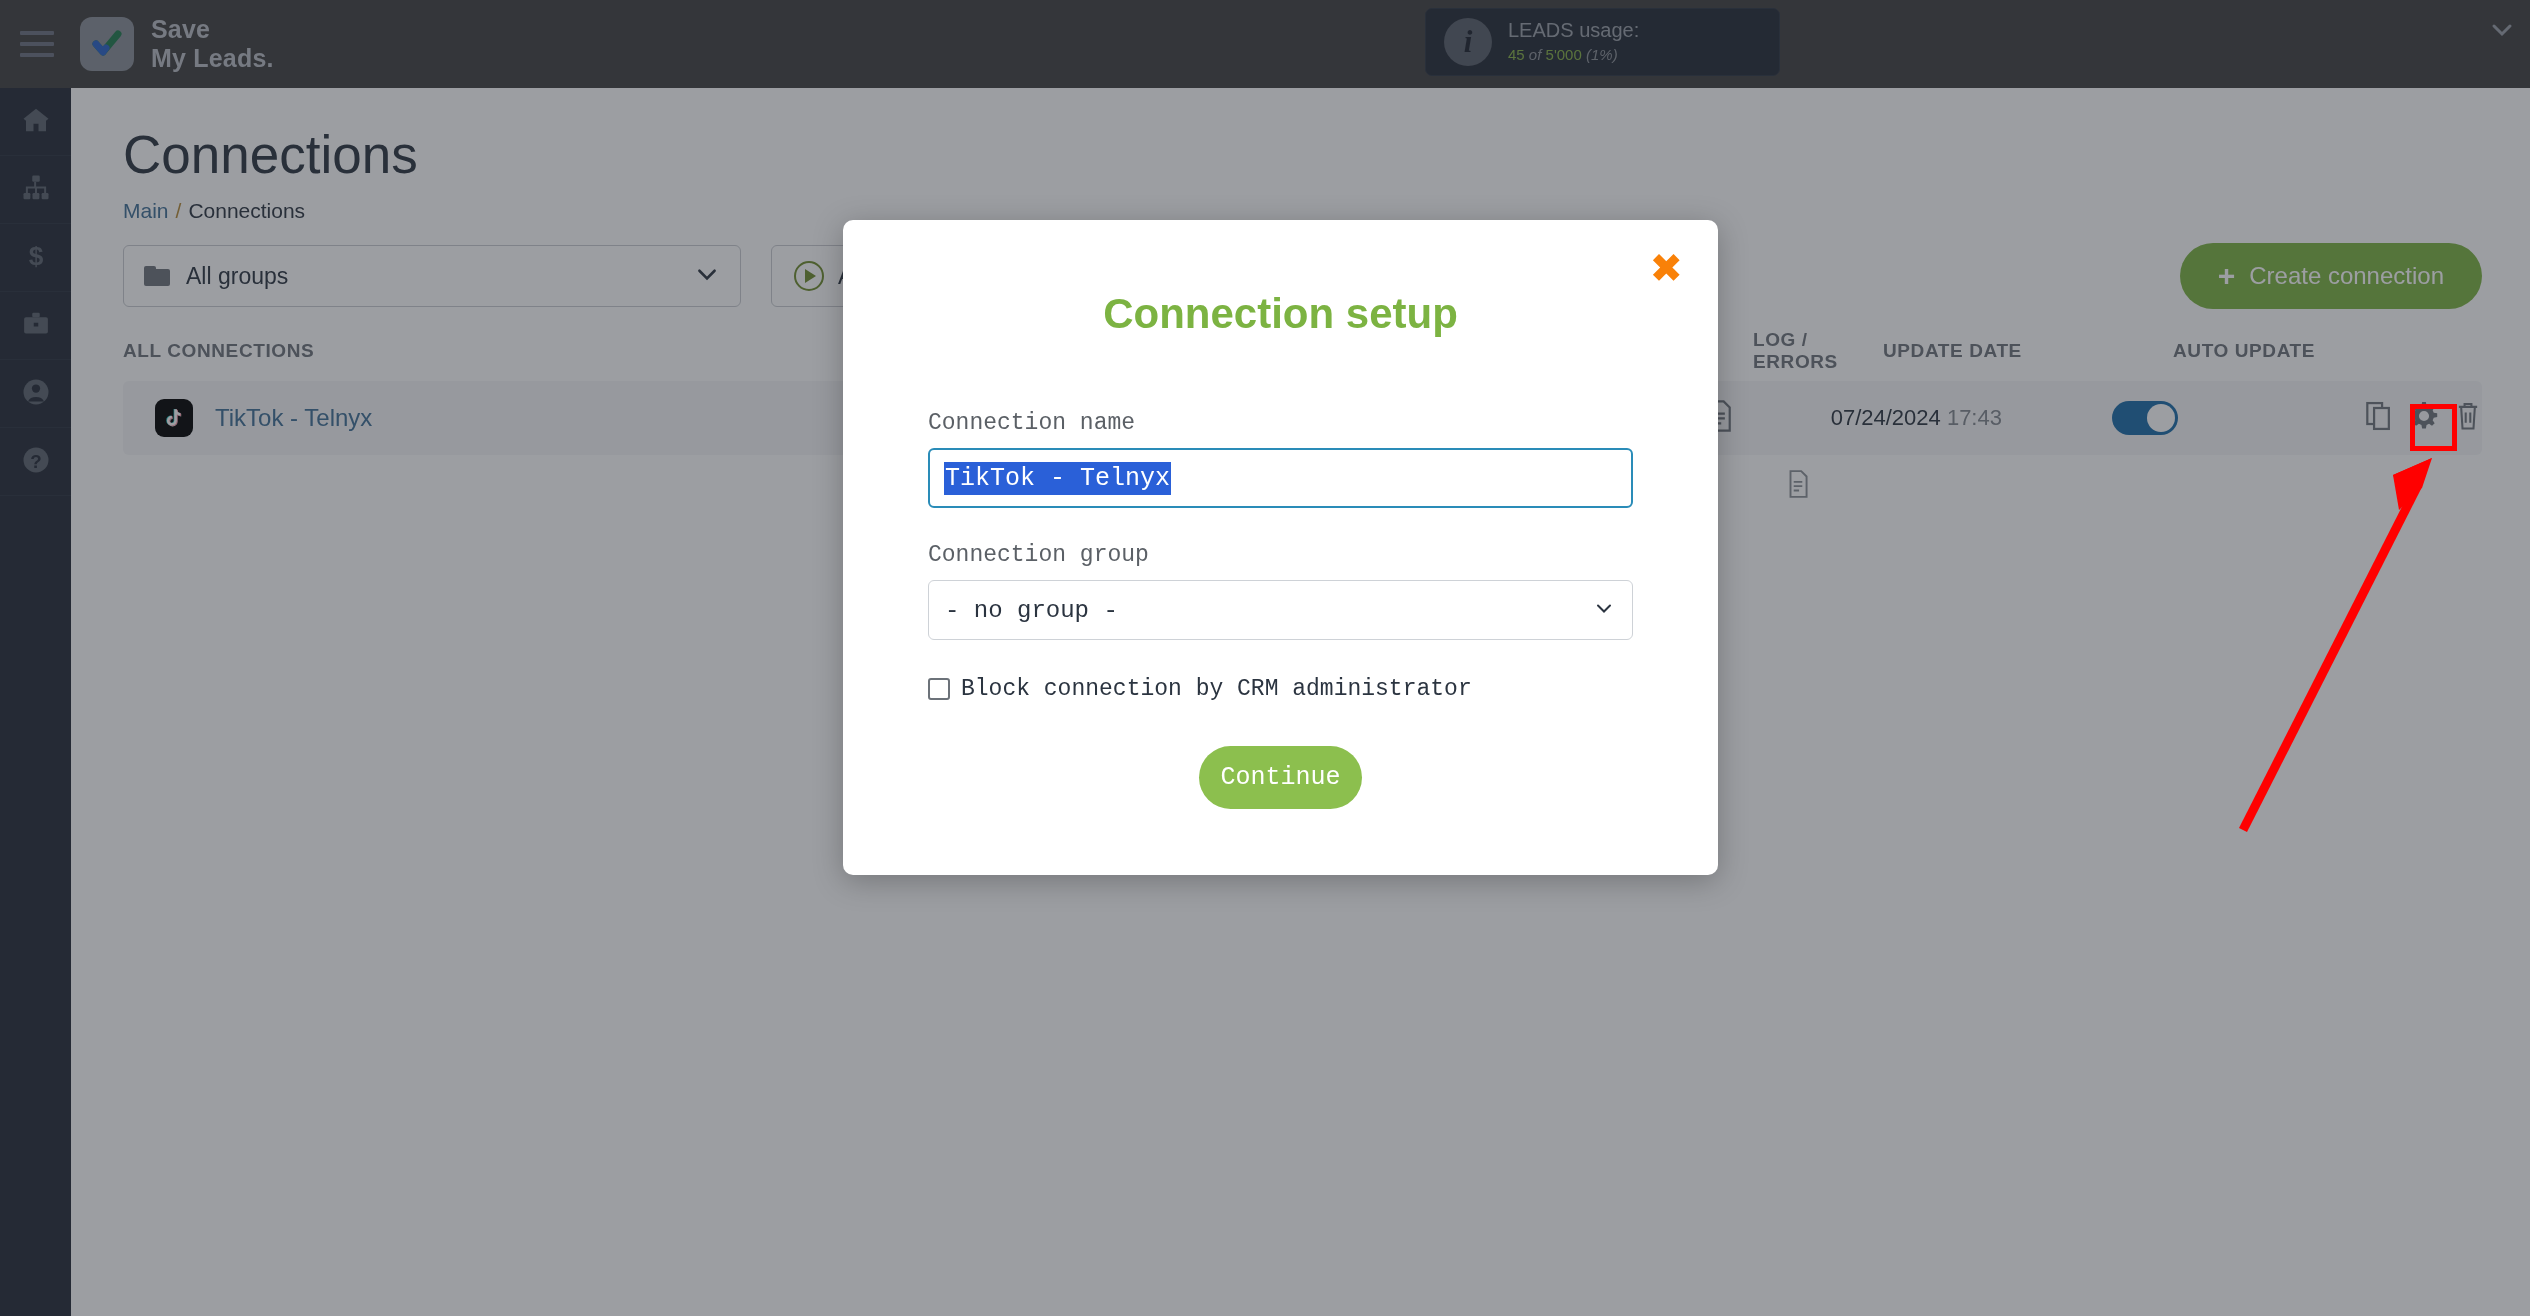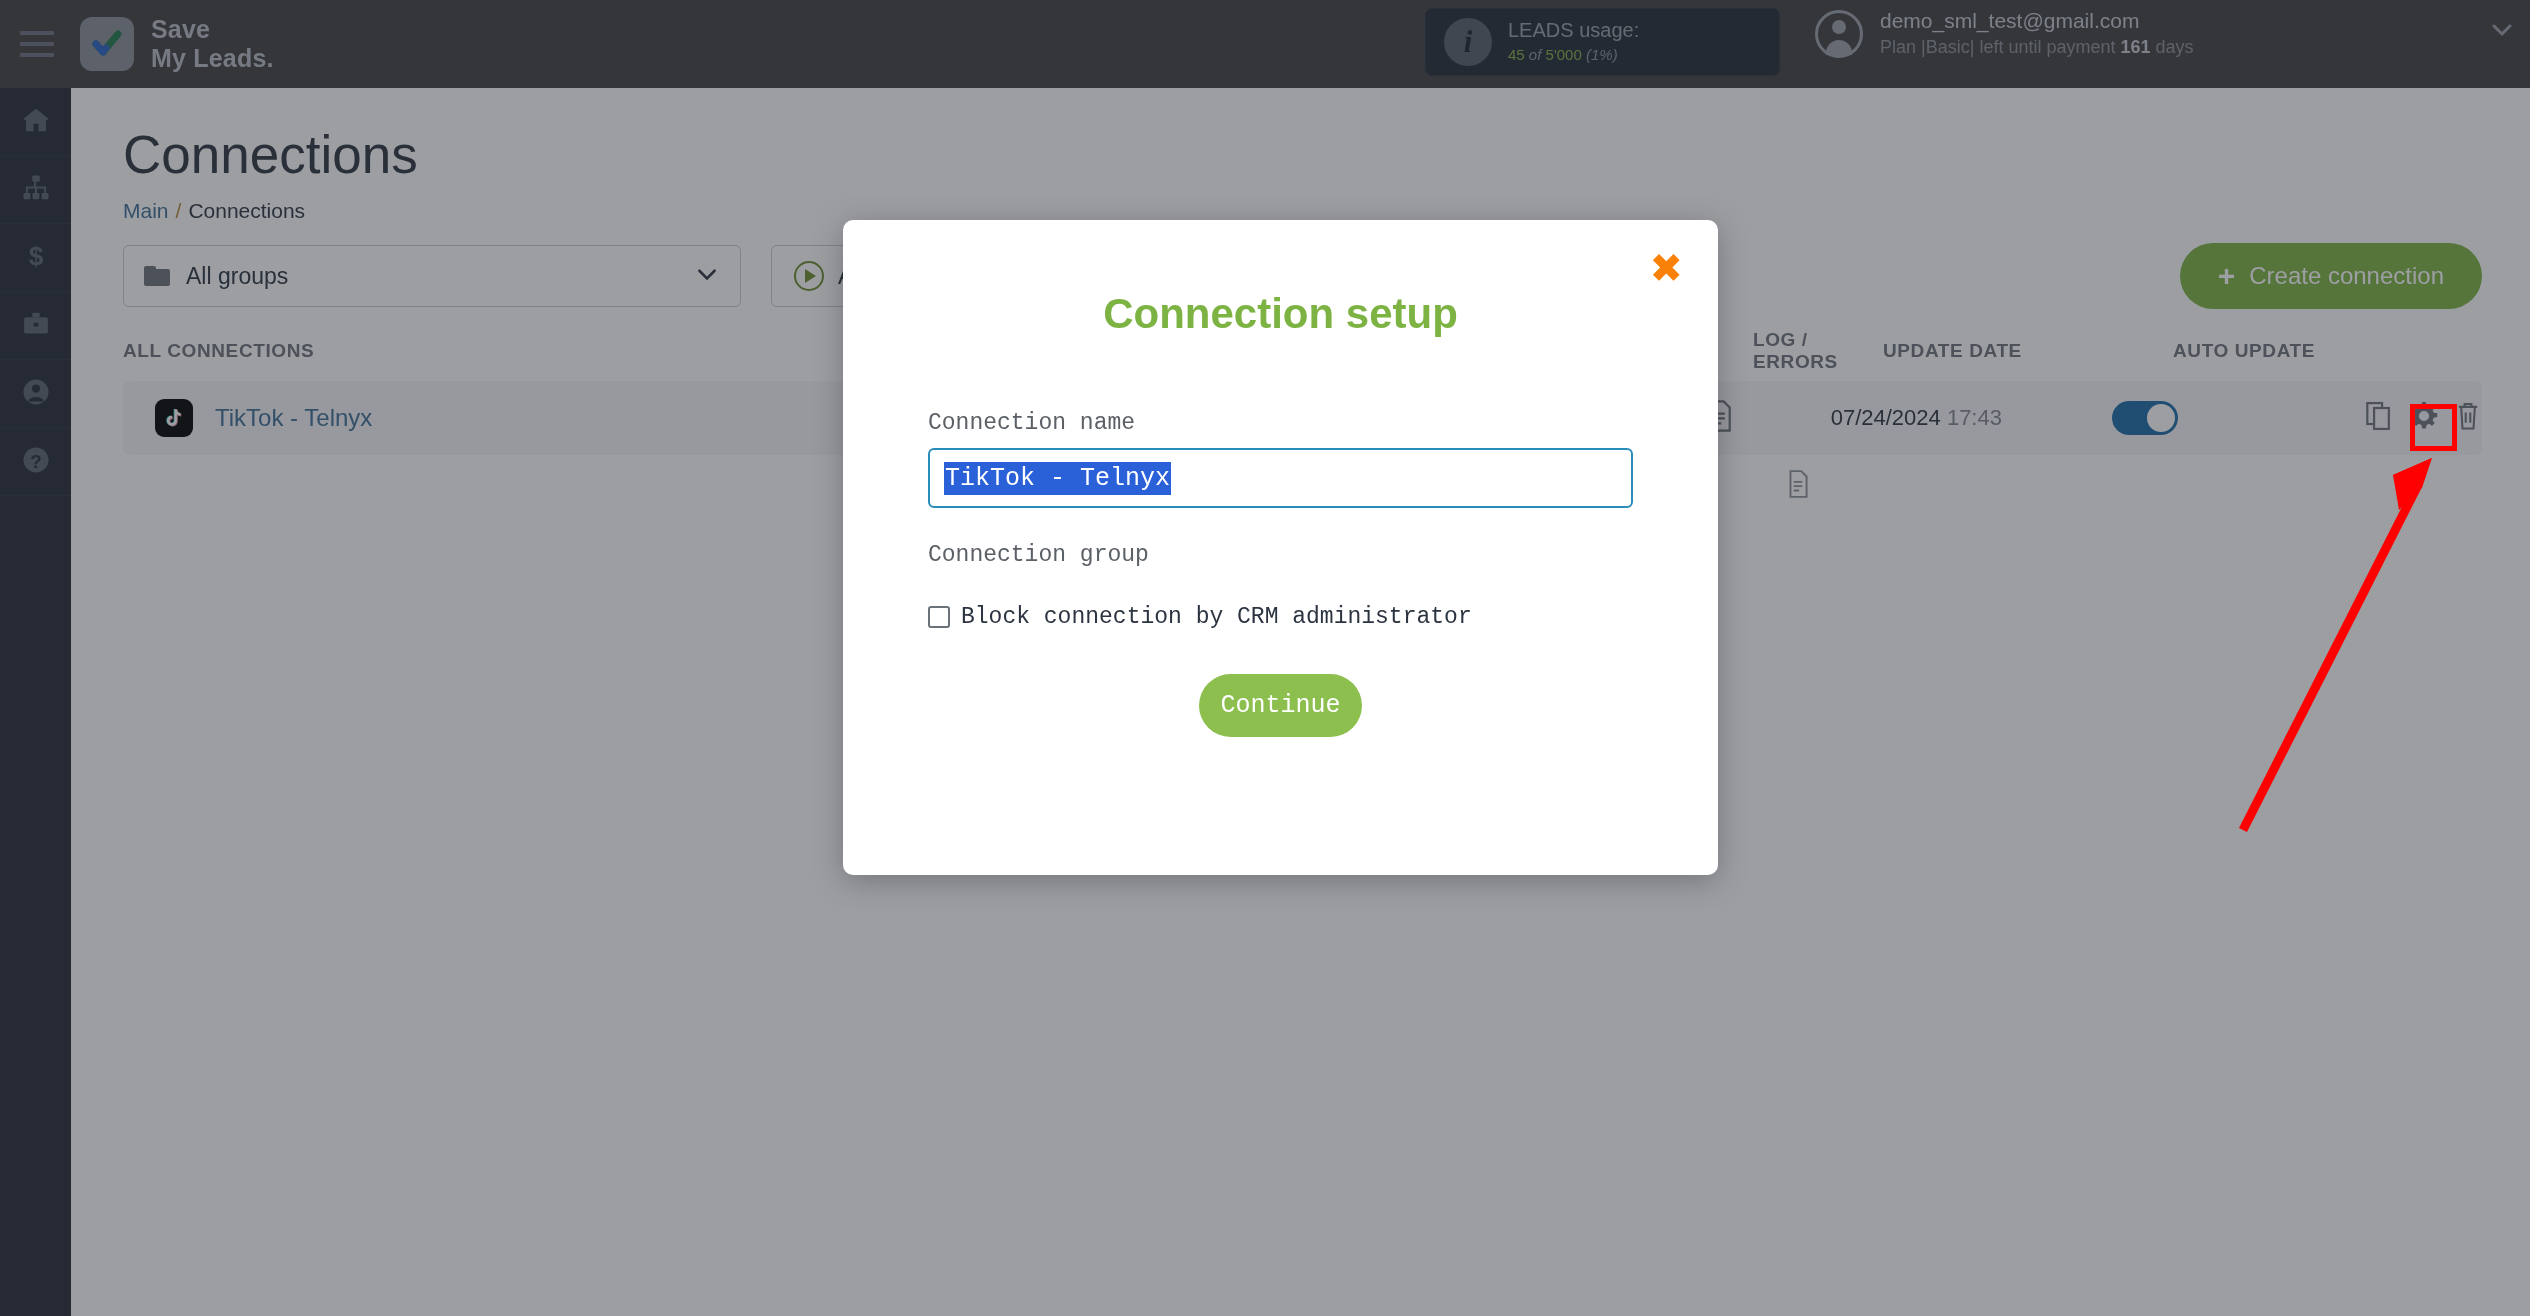--- a/index.html
+++ b/index.html
@@ -260,31 +260,20 @@
         <div class="leads-title">LEADS usage:</div>
         <div class="leads-sub">
           <span class="num">45</span>
           <span class="of">of</span>
           <span class="num">5'000</span>
           <span class="pct">(1%)</span>
         </div>
       </div>
     </div>
 
-    <div class="account">
-      <div class="avatar-ic"></div>
-      <div class="acct-text">
-        <div class="acct-email">demo_sml_test@gmail.com</div>
-        <div class="acct-plan">
-          <span>Plan |Basic| left until payment</span>
-          <b>161</b>
-          <span>days</span>
-        </div>
-      </div>
-    </div>
 
     <div class="top-chevron">
       <svg width="24" height="24" viewBox="0 0 24 24">
         <path d="M4 8 L12 16 L20 8" stroke="#9aa0a8" stroke-width="3" fill="none" stroke-linecap="round"></path>
       </svg>
     </div>
   </div>
 
   <div class="rail">
     <div class="rail-item">
@@ -444,20 +433,28 @@
 
     <div class="modal-body">
       <div class="field-label">Connection name</div>
       <div class="text-input">
         <span class="sel">TikTok - Telnyx</span>
       </div>
 
       <div class="field-gap"></div>
 
       <div class="field-label">Connection group</div>
+      <div class="select-input">
+        <span class="lbl">- no group -</span>
+        <span>
+          <svg width="24" height="24" viewBox="0 0 24 24">
+              <path d="M6 9.5 L12 15.5 L18 9.5" stroke="#2b3440" stroke-width="2" fill="none" stroke-linecap="round"></path>
+            </svg>
+        </span>
+      </div>
 
       <div class="check-row">
         <span class="check-box"></span>
         <span class="lbl">Block connection by CRM administrator</span>
       </div>
 
       <div class="btn-continue">
         <span>Continue</span>
       </div>
     </div>

